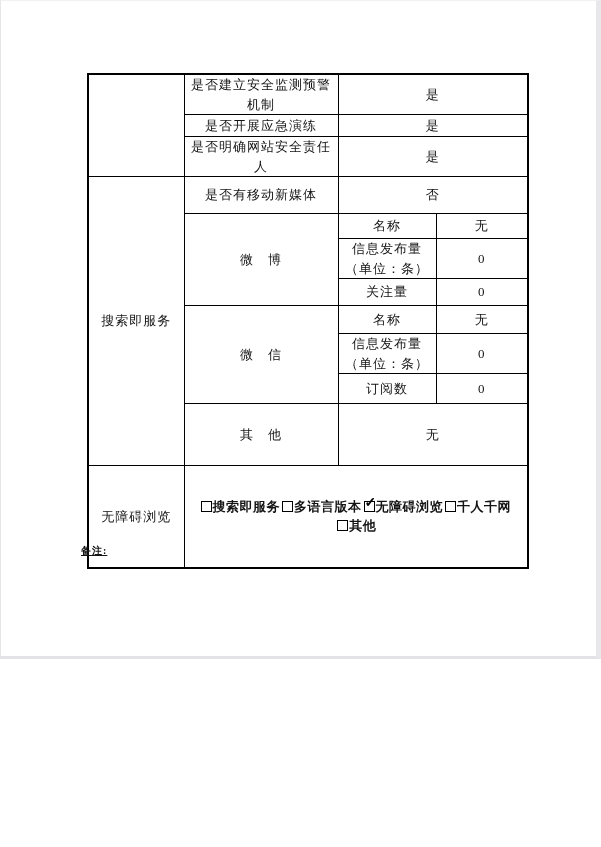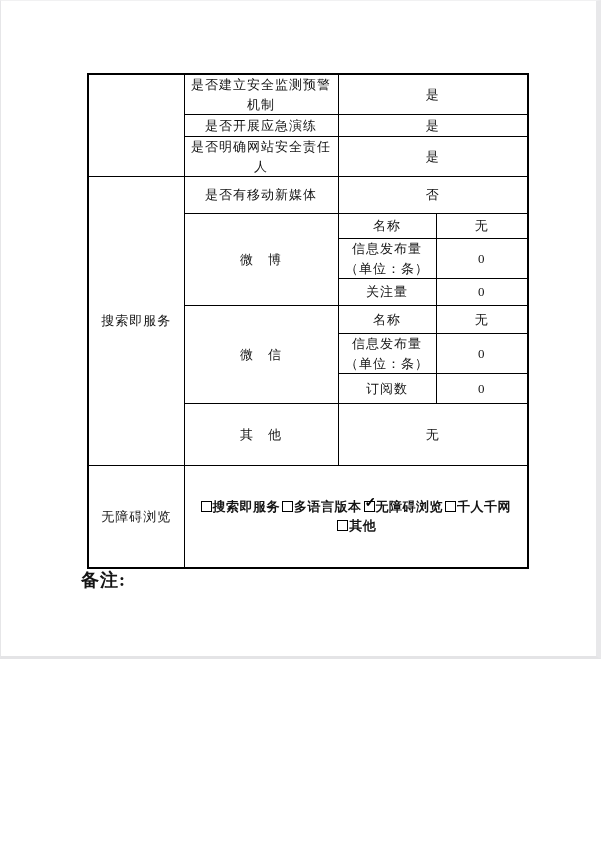--- a/index.html
+++ b/index.html
@@ -28,22 +28,22 @@
     text-align:center;
     vertical-align:middle;
     font-size:13px;
     line-height:1.5;
     letter-spacing:1px;
     white-space:pre-line;
     padding:0 4px;
     overflow:hidden;
   }
   .notes{
-    position:absolute;left:80px;top:567px;
-    font-size:18px;font-weight:bold;letter-spacing:1px;
+    position:absolute;left:80px;top:543px;
+    font-size:10px;font-weight:bold;letter-spacing:1px;text-decoration:underline;
   }
   .pagenum{
     position:absolute;left:0;right:0;top:783px;
     text-align:center;font-size:13px;color:#222;
   }
   .cb-line{letter-spacing:0.5px;font-weight:bold;}
   .cb-item{white-space:nowrap;}
   .cb{
     display:inline-block;
     width:11px;height:11px;

